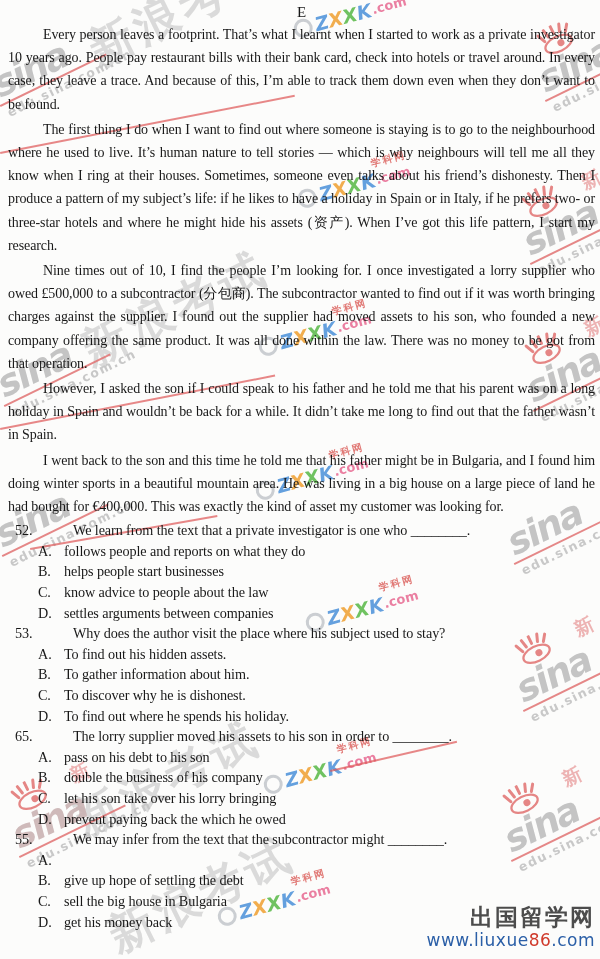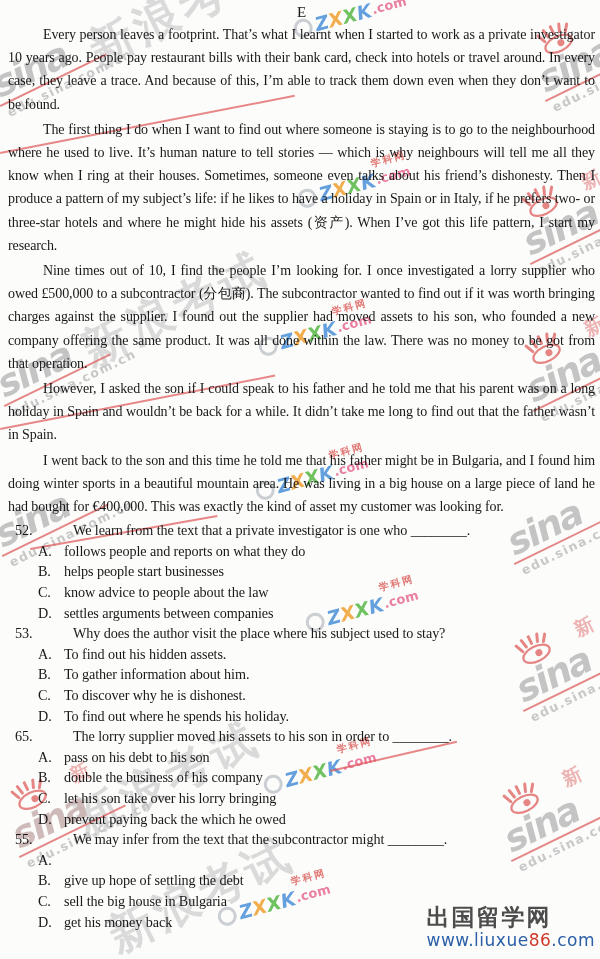--- a/index.html
+++ b/index.html
@@ -42,21 +42,21 @@
   .zx-cn { font-size:10px; font-weight:bold; color:#d9534f; letter-spacing:2px;
            text-align:right; opacity:.9; }
   .zx-row { display:flex; align-items:center; }
   .zx-icon { width:13px; height:13px; border:3px solid #a3a9b0; border-radius:50%;
              opacity:.65; margin-right:3px; flex:none; }
   .zx-l { font-size:19px; font-weight:bold; font-style:italic; line-height:19px; }
   .zx-c0 { color:#4a90d9; } .zx-c1 { color:#f0a030; } .zx-c2 { color:#58b947; } .zx-c3 { color:#4a90d9; }
   .zx-com { font-size:13px; font-weight:bold; color:#e86a92; margin-left:1px; }
   .red-line { height:1.5px; background:rgba(222,85,85,.7); transform-origin:left top; }
   
-  .footer { position:absolute; right:5px; bottom:9px; z-index:3; text-align:left;
+  .footer { position:absolute; right:5px; bottom:9px; z-index:3; text-align:right;
             font-family:"DejaVu Sans",sans-serif; }
   .footer-name { font-size:23px; line-height:26px; color:#4c4c4c; letter-spacing:2px; font-weight:600; }
   .footer-url { font-size:17px; font-weight:normal; line-height:20px; letter-spacing:.5px; }
   .url-blue { color:#2b5fa7; } .url-red { color:#d03a2b; }
   .hidden-defs { position:absolute; width:0; height:0; }
 </style>
 </head>
 <body>
 
 <svg class="hidden-defs" aria-hidden="true">

